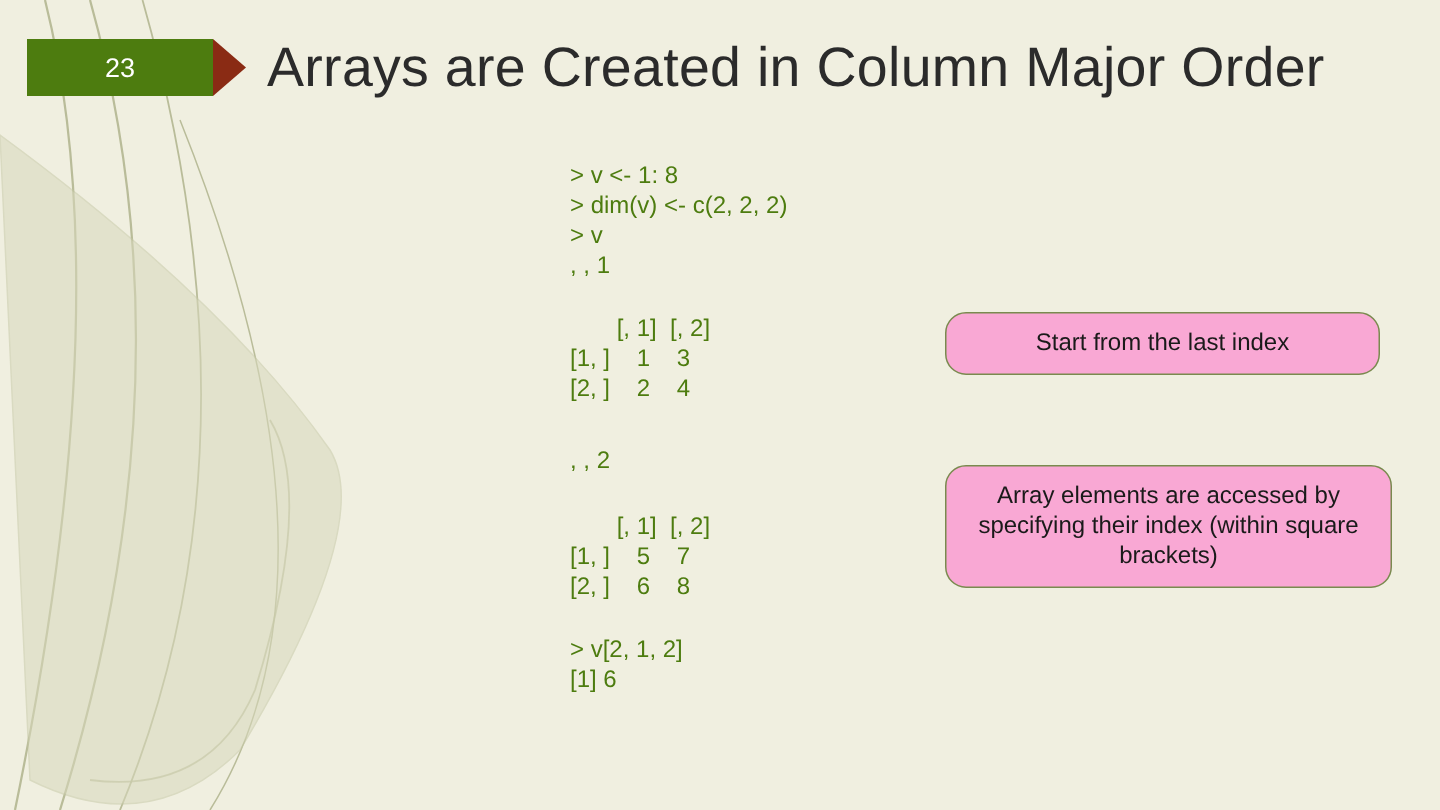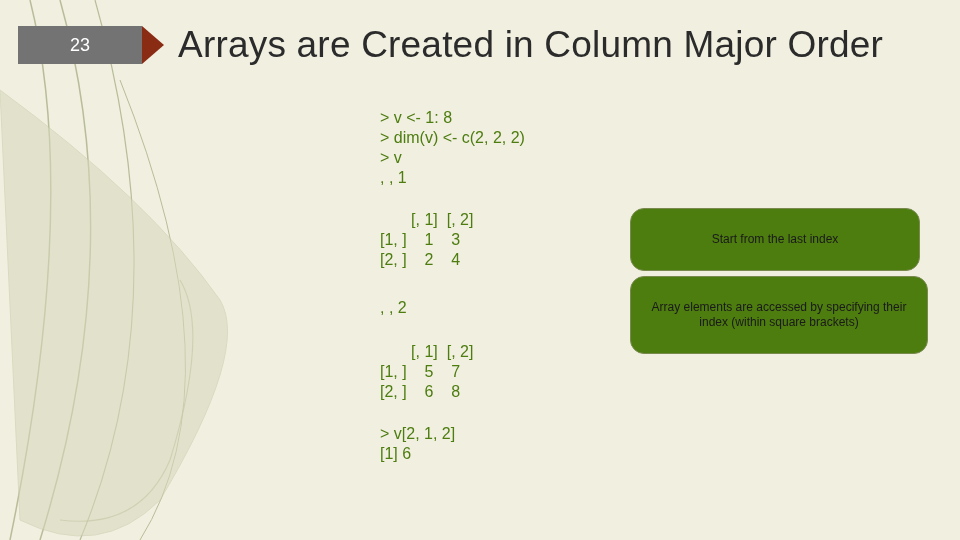--- a/index.html
+++ b/index.html
@@ -16,21 +16,21 @@
     top: 0; left: 0;
     width: 960px; height: 540px;
     pointer-events: none;
   }
   .page-badge {
     position: absolute;
     top: 26px;
     left: 18px;
     width: 124px;
     height: 38px;
-    background: #737373;
+    background: #4d7c0f;
     color: #fff;
     font-size: 18px;
     line-height: 38px;
     text-align: center;
   }
   .page-arrow {
     position: absolute;
     top: 26px;
     left: 142px;
     width: 0; height: 0;
@@ -56,31 +56,31 @@
     white-space: pre;
     line-height: 1.25;
   }
   .code-top   { top: 108px; }
   .code-tbl1  { top: 210px; }
   .code-sep2  { top: 298px; left: 380px; }
   .code-tbl2  { top: 342px; }
   .code-bot   { top: 424px; }
   .callout {
     position: absolute;
-    background: #4d7c0f;
+    background: #f9a8d4;
     border: 1.5px solid #7a8a4f;
     border-radius: 14px;
-    font-size: 12px;
+    font-size: 16px;
     color: #1a1a1a;
     text-align: center;
-    padding: 23px 14px;
+    padding: 10px 14px;
     line-height: 1.25;
   }
   .callout1 { top: 208px; left: 630px; width: 290px; }
-  .callout2 { top: 276px; left: 630px; width: 298px; }
+  .callout2 { top: 310px; left: 630px; width: 298px; }
 </style>
 </head>
 <body>
 
 <svg class="slide-bg" viewBox="0 0 960 540">
   <path d="M 30 0 Q 80 200 10 540" stroke="#b9bc99" stroke-width="1.5" fill="none"></path>
   <path d="M 60 0 Q 130 250 40 540" stroke="#b9bc99" stroke-width="1.5" fill="none"></path>
   <path d="M 95 0 Q 180 300 80 540" stroke="#b9bc99" stroke-width="1.2" fill="none"></path>
   <path d="M 120 80 Q 240 380 140 540" stroke="#b9bc99" stroke-width="1" fill="none"></path>
   <path d="M 0 90 Q 150 200 220 300 Q 250 350 160 500 Q 100 560 20 520 Z" fill="#d8d9bd" stroke="#c7c9a8" stroke-width="1" opacity="0.55"></path>

